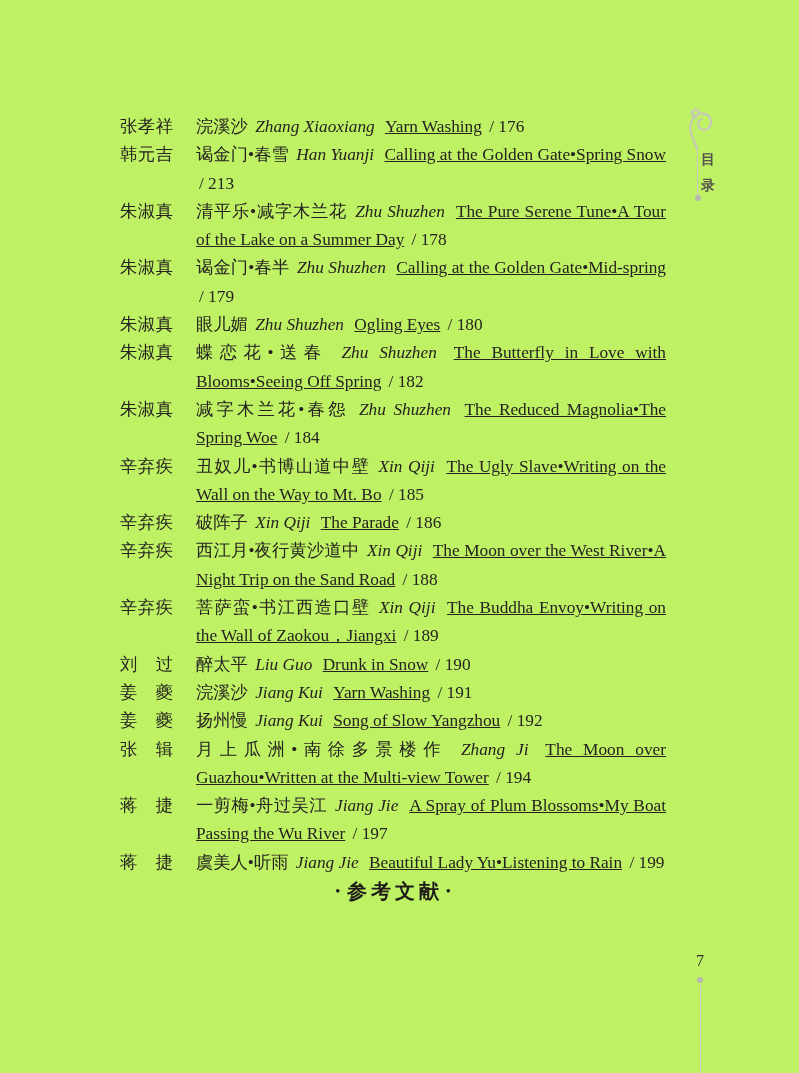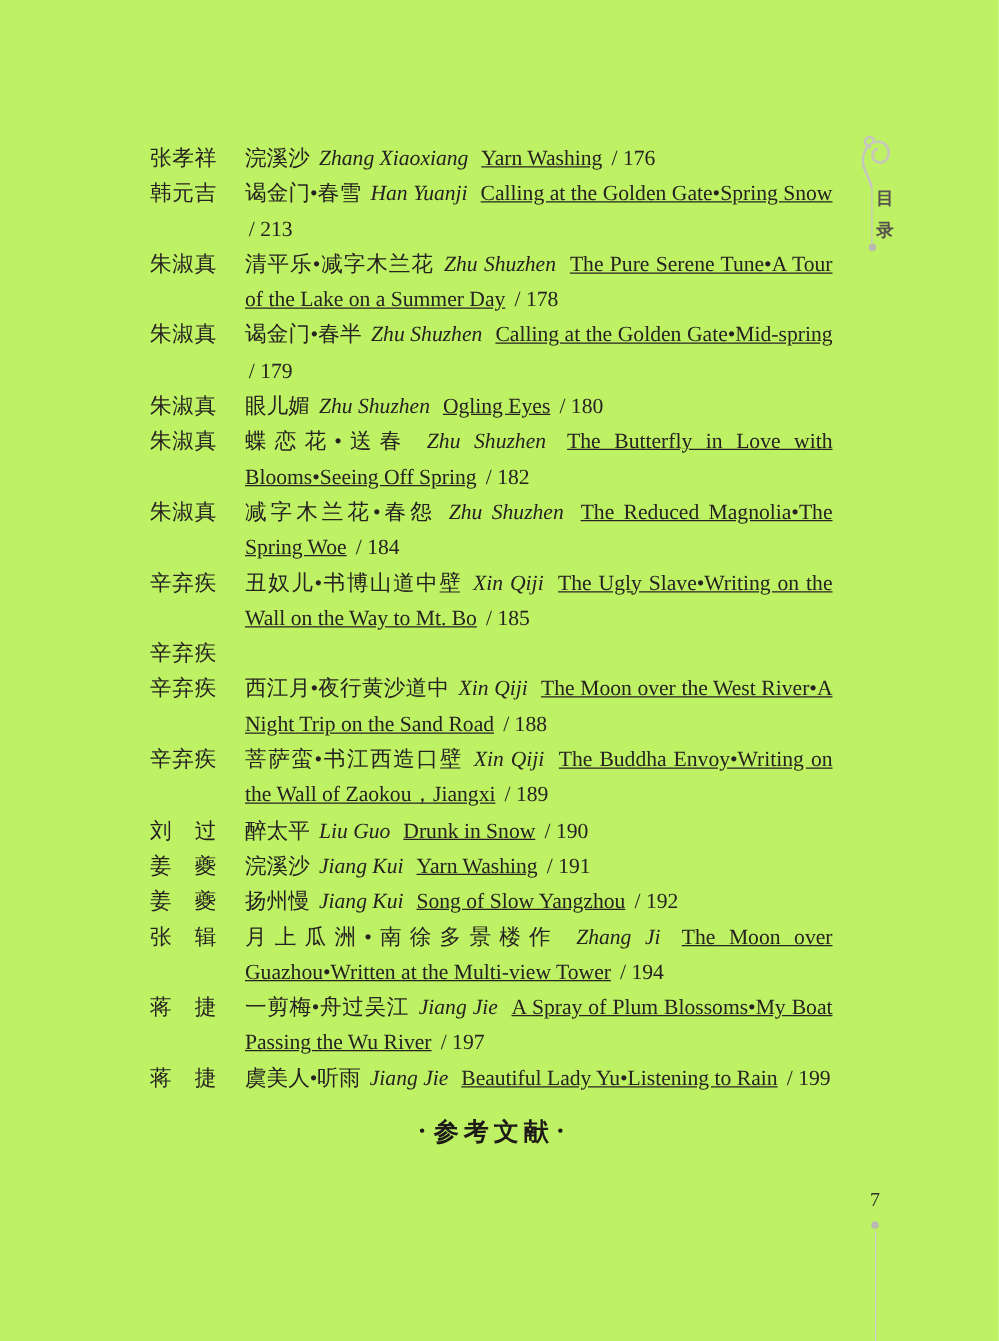--- a/index.html
+++ b/index.html
@@ -29,21 +29,20 @@
     flex:1;margin-left:23px;
     text-align:justify;
   }
   .t-zh{}
   .t-name{font-style:italic;margin-left:3px;margin-right:2px;}
   .t-en{margin-left:4px;text-decoration:underline;}
   .t-page{margin-left:3px;white-space:nowrap;}
 
   
   .ref-heading{
-    margin-top:14px;
     text-align:center;
     font-weight:bold;
     font-size:20px;
     line-height:28px;
     letter-spacing:4px;
     color:#1d1a18;
   }
   .ref-dot{
     font-size:13px;
     letter-spacing:0;
@@ -152,20 +151,26 @@
       <span class="content">
         <span class="t-zh">丑奴儿•书博山道中壁</span>
         <span class="t-name">Xin Qiji</span>
         <span class="t-en">The Ugly Slave•Writing on the Wall on the Way to Mt. Bo</span>
         <span class="t-page">/ 185</span>
       </span>
     </div>
 
     <div class="entry">
       <span class="author">辛弃疾</span>
+      <span class="content">
+        <span class="t-zh">破阵子</span>
+        <span class="t-name">Xin Qiji</span>
+        <span class="t-en">The Parade</span>
+        <span class="t-page">/ 186</span>
+      </span>
     </div>
 
     <div class="entry">
       <span class="author">辛弃疾</span>
       <span class="content">
         <span class="t-zh">西江月•夜行黄沙道中</span>
         <span class="t-name">Xin Qiji</span>
         <span class="t-en">The Moon over the West River•A Night Trip on the Sand Road</span>
         <span class="t-page">/ 188</span>
       </span>

